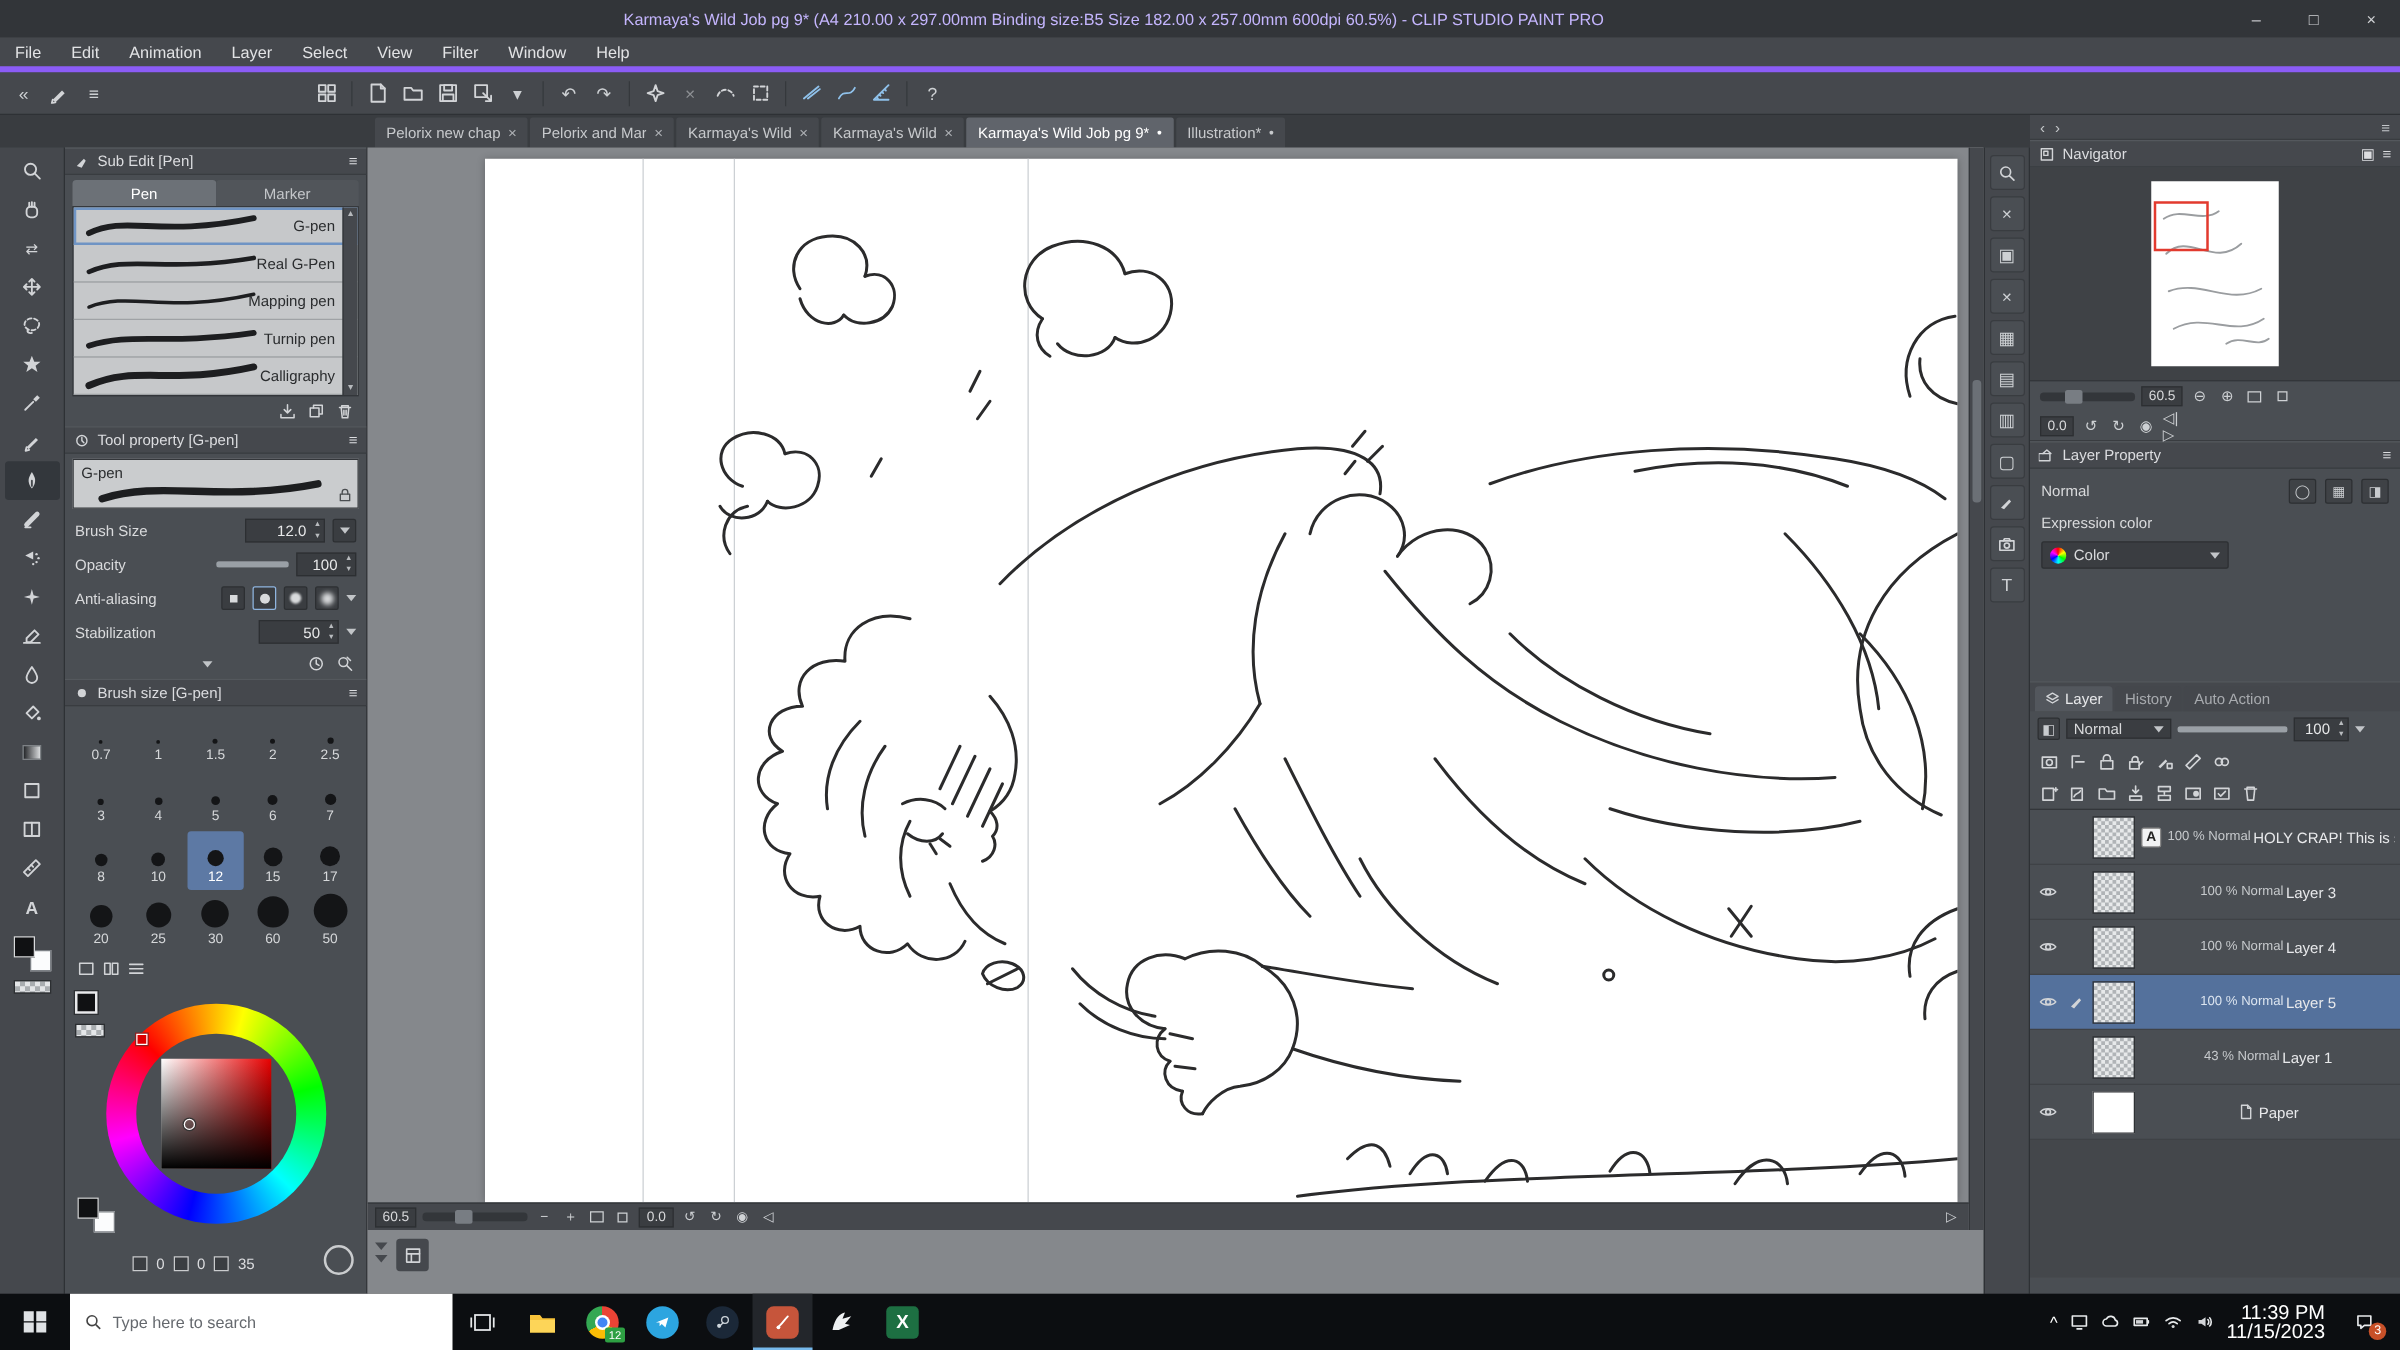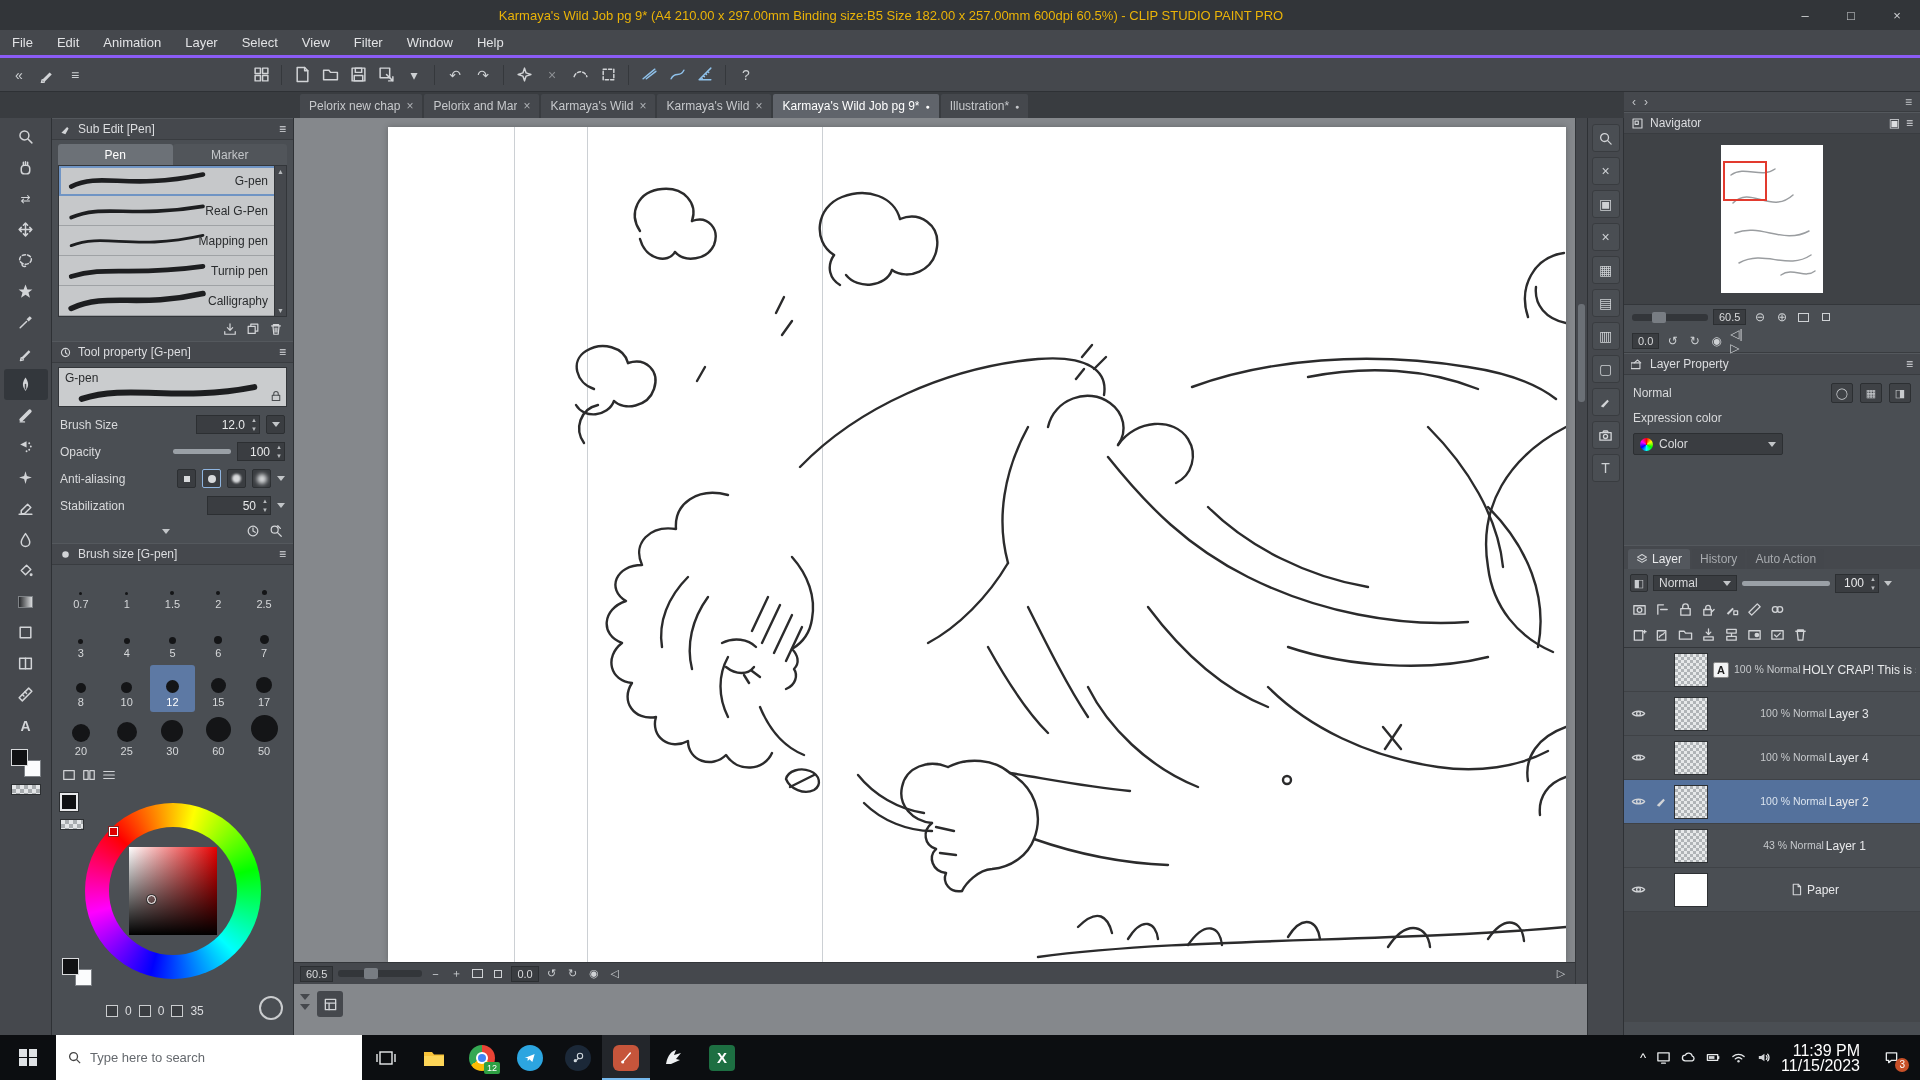--- a/index.html
+++ b/index.html
@@ -1,23 +1,23 @@
 <!DOCTYPE html>
 <html><head>
 <meta charset="utf-8">
 <style>
 *{box-sizing:border-box;margin:0;padding:0}
 html,body{width:1920px;height:1080px;overflow:hidden;background:#3a3d41;font-family:"Liberation Sans",sans-serif}
 #app{position:relative;width:1920px;height:1080px;font-size:12px;color:#d9dadc}
 .abs{position:absolute}
 
 .titlebar{left:0;top:0;width:100%;height:30px;background:#323539;display:flex;align-items:center}
-.titlebar .t{flex:1;text-align:center;font-size:13px;color:#eab308;white-space:nowrap;overflow:hidden}
+.titlebar .t{flex:1;text-align:center;font-size:13px;color:#c4b5fd;white-space:nowrap;overflow:hidden}
 .winbtn{width:46px;height:100%;display:flex;align-items:center;justify-content:center;color:#cfd1d4;font-size:13px}
-.menubar{left:0;top:30px;width:100%;height:28px;background:#45484d;display:flex;align-items:center;border-bottom:3px solid #8b5cf6}
+.menubar{left:0;top:30px;width:100%;height:28px;background:#45484d;display:flex;align-items:center;border-bottom:5px solid #8b5cf6}
 .menu-item{padding:0 12px;font-size:13px;color:#e2e3e5;height:100%;display:flex;align-items:center}
 .toolbar{left:0;top:58px;width:100%;height:34px;background:#45484d;display:flex;align-items:center;border-bottom:1px solid #2e3135;padding-left:6px;gap:2px}
 .tbtn{width:26px;height:26px;display:flex;align-items:center;justify-content:center;border-radius:3px;color:#cdd0d3;font-size:14px}
 .tbtn svg{width:17px;height:17px}
 .tbtn.blue{color:#8fc1ea}
 .tbtn.blue .ticon{stroke:#8fc1ea}
 .tbtn.dim{color:#8d9094}
 .tsep{width:1px;height:20px;background:#35383c;margin:0 5px}
 .tspace{width:156px}
 .tabbar{left:0;top:92px;width:100%;height:26px;background:#393c40;display:flex;align-items:flex-end;padding-left:300px}
@@ -1077,21 +1077,21 @@
             </svg>
           </span>
         <span class="editc">
             <svg viewBox="0 0 16 16" class="ticon">
               <path class="f" d="M3,12 L10,5 l1.6,1.6 L5.6,13.6 Z"></path>
             </svg>
           </span>
         <span class="lthumb chk"></span>
         <span class="ltxt">
           <span class="l1">100 % Normal</span>
-          <span class="l2">Layer 2</span>
+          <span class="l2">Layer 5</span>
         </span>
       </div>
       <div class="lrow">
         <span class="eyec"></span>
         <span class="editc"></span>
         <span class="lthumb chk"></span>
         <span class="ltxt">
           <span class="l1">43 % Normal</span>
           <span class="l2">Layer 1</span>
         </span>

